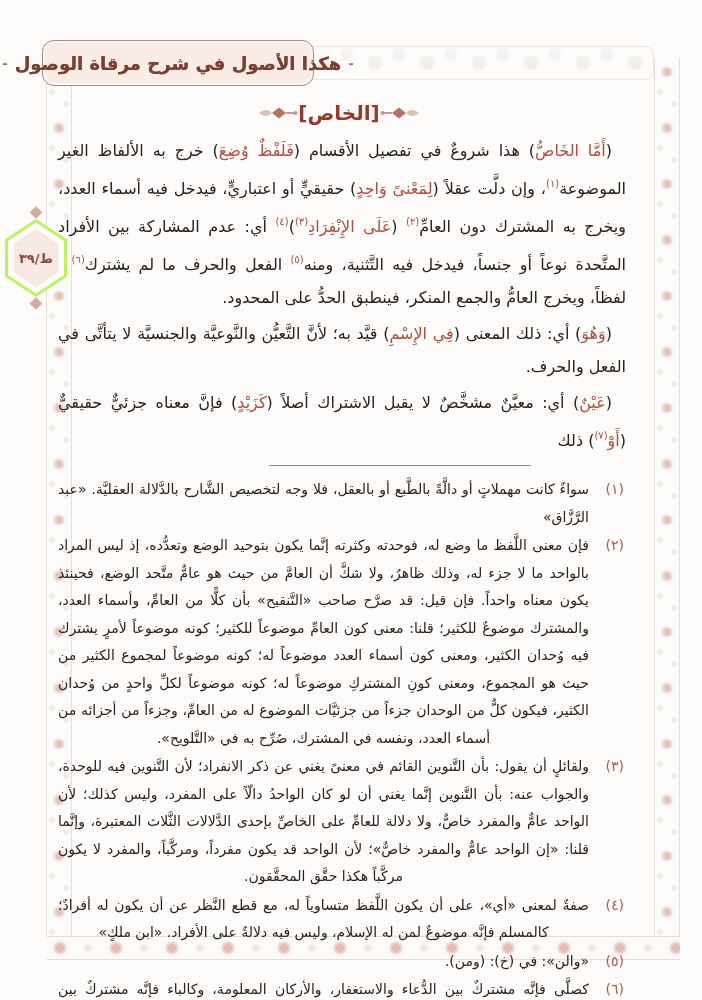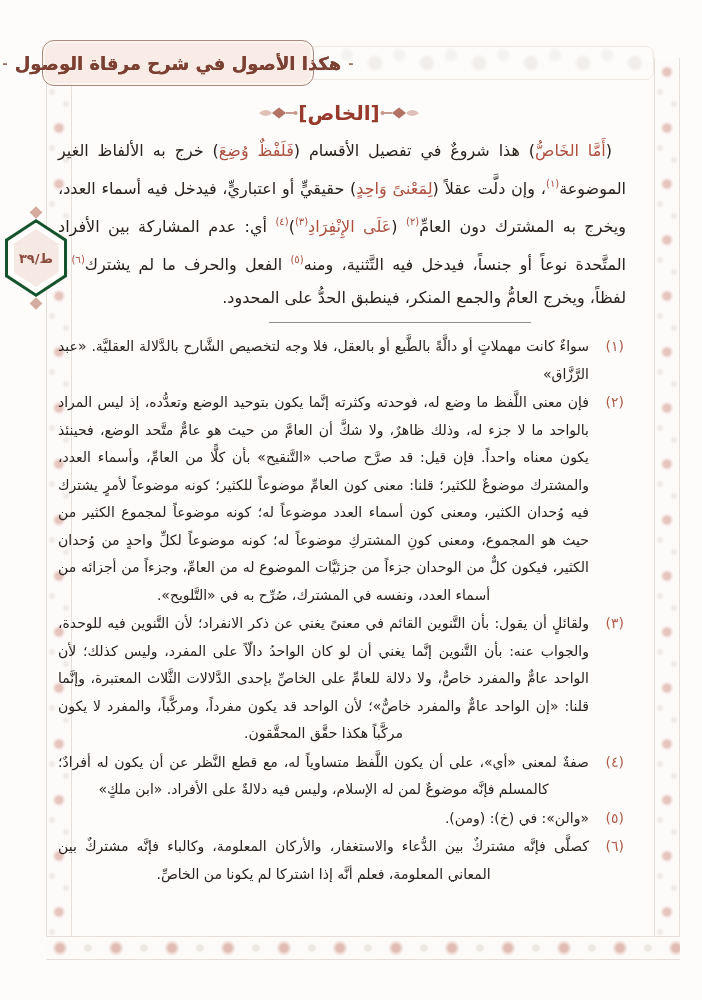--- a/index.html
+++ b/index.html
@@ -41,21 +41,21 @@
   .book-title{font-size:18px;font-weight:bold;color:#7c4032;text-shadow:0 0 .6px #7c4032;white-space:nowrap;}
   .dash{color:#9b7262;font-size:13px;font-weight:bold;}
 
   
   .medallion{position:absolute;left:4px;top:210px;width:64px;height:96px;z-index:2;
     display:flex;align-items:center;justify-content:center;}
   .medallion::before,.medallion::after{content:"";position:absolute;left:50%;width:9px;height:9px;
     background:#d5ab9f;transform:translateX(-50%) rotate(45deg);}
   .medallion::before{top:-2px;} .medallion::after{bottom:-2px;}
   .hex1{width:62px;height:78px;clip-path:polygon(50% 0,100% 26%,100% 74%,50% 100%,0 74%,0 26%);
-    background:#14532d;display:flex;align-items:center;justify-content:center;}
+    background:#bef264;display:flex;align-items:center;justify-content:center;}
   .hex2{width:56px;height:71px;clip-path:polygon(50% 0,100% 26%,100% 74%,50% 100%,0 74%,0 26%);
     background:#fffdfc;display:flex;align-items:center;justify-content:center;}
   .hex3{width:45px;height:58px;clip-path:polygon(50% 0,100% 26%,100% 74%,50% 100%,0 74%,0 26%);
     background:#f6e8e3;display:flex;align-items:center;justify-content:center;}
   .folio{font-size:13px;font-weight:bold;color:#8a4a3c;}
 
   
   .heading-row{position:absolute;top:96px;left:54px;right:78px;height:34px;z-index:1;
     display:flex;align-items:center;justify-content:center;}
   .sec-title{font-size:20px;font-weight:bold;color:#97392b;}
@@ -123,20 +123,22 @@
       <path d="M39 8 C34 4 30 4 26 8 C30 12 34 12 39 8 Z" fill="#c9988b" opacity=".6"></path>
       <path d="M26 8 L19 2.5 L12 8 L19 13.5 Z" fill="#b27264"></path>
       <path d="M12 8 H4" stroke="#b27264" stroke-width="1.4"></path>
       <circle cx="2.5" cy="8" r="2" fill="#c9988b"></circle>
     </svg>
   </div>
 
   <div class="content">
     <div class="matn">
       <p><span>(</span><span class="red">أَمَّا الخَاصُّ</span><span>) هذا شروعٌ في تفصيل الأقسام (</span><span class="red">فَلَفْظٌ وُضِعَ</span><span>) خرج به الألفاظ الغير الموضوعة</span><span class="sup">(١)</span><span>، وإن دلَّت عقلاً (</span><span class="red">لِمَعْنىً وَاحِدٍ</span><span>) حقيقيٍّ أو اعتباريٍّ، فيدخل فيه أسماء العدد، ويخرج به المشترك دون العامِّ</span><span class="sup">(٢)</span><span> (</span><span class="red">عَلَى الإِنْفِرَادِ</span><span class="sup">(٣)</span><span>)</span><span class="sup">(٤)</span><span> أي: عدم المشاركة بين الأفراد المتَّحدة نوعاً أو جنساً، فيدخل فيه التَّثنية، ومنه</span><span class="sup">(٥)</span><span> الفعل والحرف ما لم يشترك</span><span class="sup">(٦)</span><span> / لفظاً، ويخرج العامُّ والجمع المنكر، فينطبق الحدُّ على المحدود.</span></p>
+      <p><span>(</span><span class="red">وَهُوَ</span><span>) أي: ذلك المعنى (</span><span class="red">فِي الإِسْمِ</span><span>) قيَّد به؛ لأنَّ التَّعيُّن والنَّوعيَّة والجنسيَّة لا يتأتَّى في الفعل والحرف.</span></p>
+      <p><span>(</span><span class="red">عَيْنٌ</span><span>) أي: معيَّنٌ مشخَّصٌ لا يقبل الاشتراك أصلاً (</span><span class="red">كَزَيْدٍ</span><span>) فإنَّ معناه جزئيٌّ حقيقيٌّ (</span><span class="red">أَوْ</span><span class="sup">(٧)</span><span>) ذلك</span></p>
     </div>
 
     <div class="fn-sep"></div>
 
     <div class="footnotes" id="footnotes">
         <div class="footnote"><span class="fn-num">(١)</span><span class="fn-text">سواءٌ كانت مهملاتٍ أو دالَّةً بالطَّبع أو بالعقل، فلا وجه لتخصيص الشَّارح بالدَّلالة العقليَّة. «عبد الرَّزَّاق»</span></div>
         <div class="footnote center-last"><span class="fn-num">(٢)</span><span class="fn-text">فإن معنى اللَّفظ ما وضع له، فوحدته وكثرته إنَّما يكون بتوحيد الوضع وتعدُّده، إذ ليس المراد بالواحد ما لا جزء له، وذلك ظاهرٌ، ولا شكَّ أن العامَّ من حيث هو عامٌّ متَّحد الوضع، فحينئذ يكون معناه واحداً. فإن قيل: قد صرَّح صاحب «التَّنقيح» بأن كلًّا من العامِّ، وأسماء العدد، والمشترك موضوعٌ للكثير؛ قلنا: معنى كون العامِّ موضوعاً للكثير؛ كونه موضوعاً لأمرٍ يشترك فيه وُحدان الكثير، ومعنى كون أسماء العدد موضوعاً له؛ كونه موضوعاً لمجموع الكثير من حيث هو المجموع، ومعنى كونِ المشتركِ موضوعاً له؛ كونه موضوعاً لكلِّ واحدٍ من وُحدان الكثير، فيكون كلٌّ من الوحدان جزءاً من جزئيَّات الموضوع له من العامِّ، وجزءاً من أجزائه من أسماء العدد، ونفسه في المشترك، صُرِّح به في «التَّلويح».</span></div>
         <div class="footnote center-last"><span class="fn-num">(٣)</span><span class="fn-text">ولقائلٍ أن يقول: بأن التَّنوين القائم في معنىً يغني عن ذكر الانفراد؛ لأن التَّنوين فيه للوحدة، والجواب عنه: بأن التَّنوين إنَّما يغني أن لو كان الواحدُ دالّاً على المفرد، وليس كذلك؛ لأن الواحد عامٌّ والمفرد خاصٌّ، ولا دلالة للعامِّ على الخاصِّ بإحدى الدَّلالات الثَّلاث المعتبرة، وإنَّما قلنا: «إن الواحد عامٌّ والمفرد خاصٌّ»؛ لأن الواحد قد يكون مفرداً، ومركَّباً، والمفرد لا يكون مركَّباً هكذا حقَّق المحقَّقون.</span></div>
         <div class="footnote center-last"><span class="fn-num">(٤)</span><span class="fn-text">صفةٌ لمعنى «أي»، على أن يكون اللَّفظ متساوياً له، مع قطع النَّظر عن أن يكون له أفرادٌ؛ كالمسلم فإنَّه موضوعٌ لمن له الإسلام، وليس فيه دلالةٌ على الأفراد. «ابن ملكٍ»</span></div>
         <div class="footnote"><span class="fn-num">(٥)</span><span class="fn-text">«والن»: في (خ): (ومن).</span></div>

